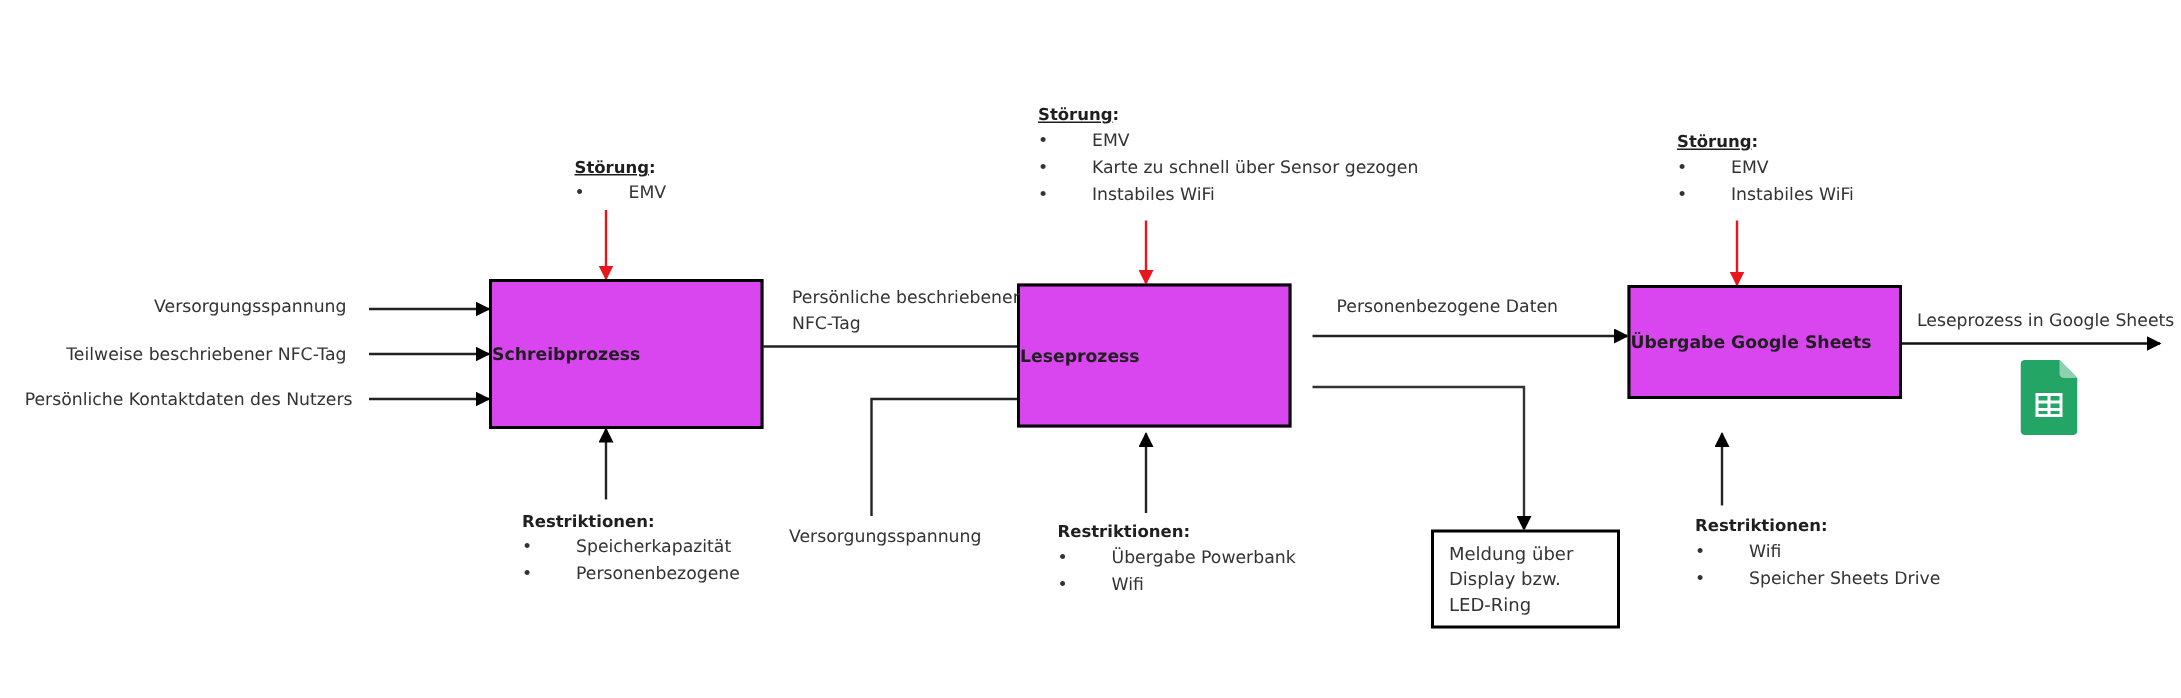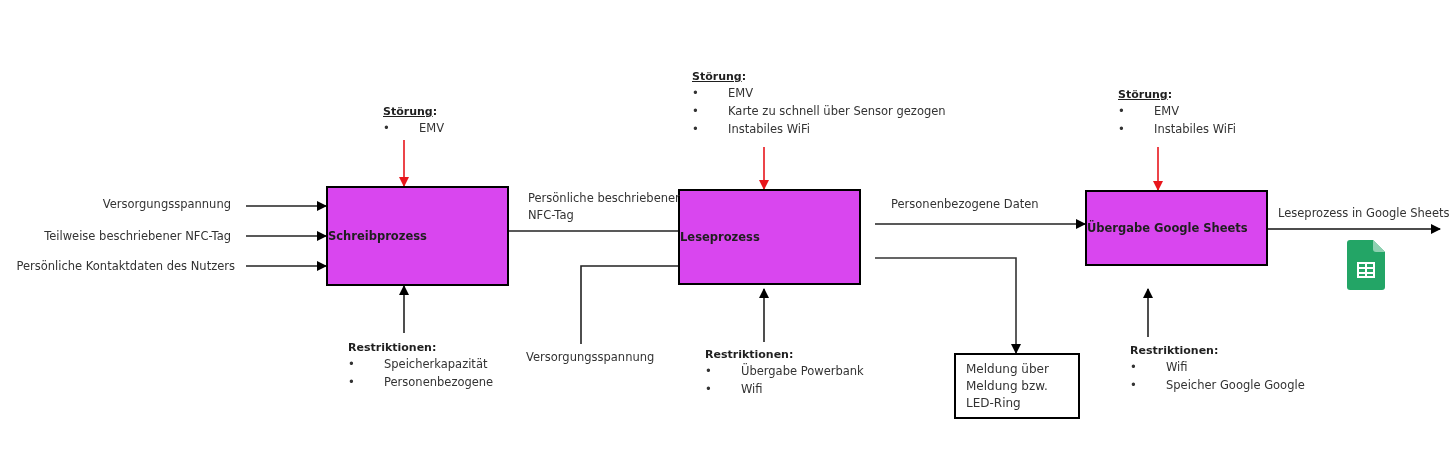--- a/index.html
+++ b/index.html
@@ -146,36 +146,36 @@
 
 <div class="abs" style="left:1130px; top:343px;">
   <div class="note-title">Restriktionen:</div>
   <div class="bullet-list" style="width:190px; height:36px;">
     <div class="bul" style="position:absolute; top:0;">
         <span class="dot">•</span>
         <span class="lbl">Wifi</span>
       </div>
     <div class="bul" style="position:absolute; top:18px;">
         <span class="dot">•</span>
-        <span class="lbl">Speicher Google Google</span>
+        <span class="lbl">Speicher Sheets Drive</span>
       </div>
   </div>
 </div>
 
 <div class="abs txt" style="left:528px; top:190px; line-height:17px;">
   <div>Persönliche beschriebener</div>
   <div>NFC-Tag</div>
 </div>
 <div class="abs txt" style="left:526px; top:350px;">Versorgungsspannung</div>
 <div class="abs txt" style="left:891px; top:197px;">Personenbezogene Daten</div>
 <div class="abs txt" style="left:1278px; top:206px;">Leseprozess in Google Sheets</div>
 
 <div class="msg-box" style="left:954px; top:353px; width:126px; height:66px;">
   <div>Meldung über</div>
-  <div>Meldung bzw.</div>
+  <div>Display bzw.</div>
   <div>LED-Ring</div>
 </div>
 
 <svg class="abs" style="left:1347px; top:240px;" width="38" height="50" viewBox="0 0 38 50">
   <path d="M3,0 H26 L38,12 V47 a3,3 0 0 1 -3,3 H3 a3,3 0 0 1 -3,-3 V3 a3,3 0 0 1 3,-3 z" fill="#23a566"></path>
   <path d="M26,0 L38,12 H29 a3,3 0 0 1 -3,-3 z" fill="#8ed1b1"></path>
   <rect x="10" y="22" width="18" height="16" fill="#ffffff"></rect>
   <rect x="12" y="24" width="6" height="3" fill="#23a566"></rect>
   <rect x="20" y="24" width="6" height="3" fill="#23a566"></rect>
   <rect x="12" y="29" width="6" height="3" fill="#23a566"></rect>

